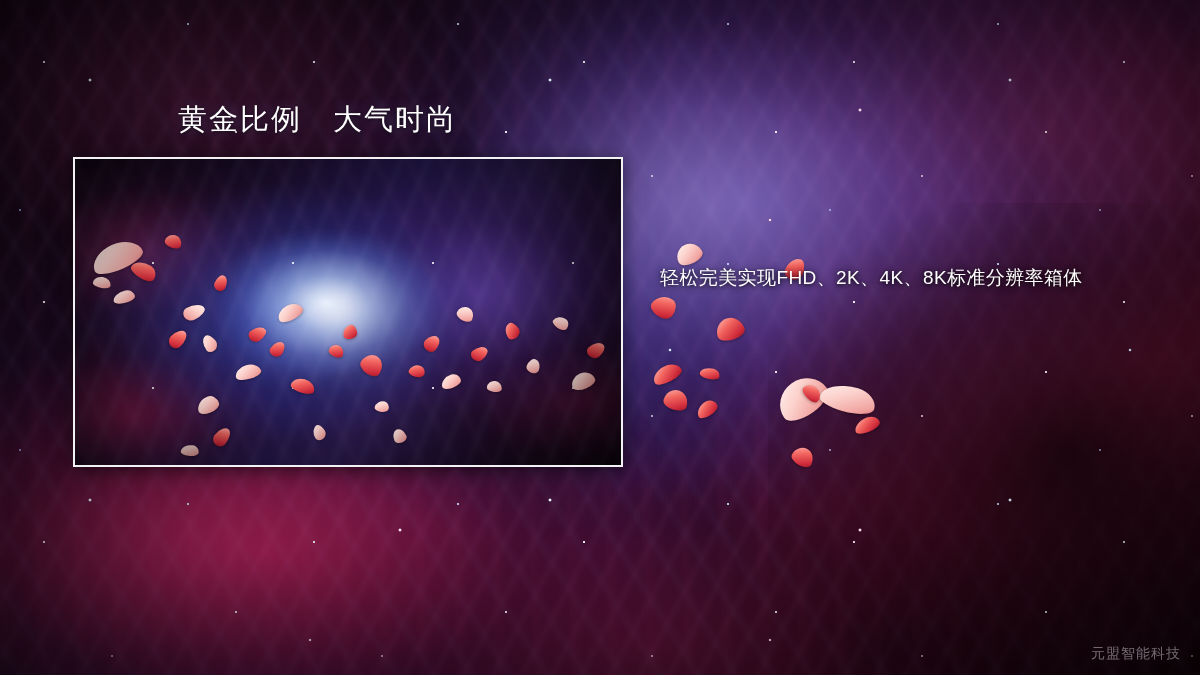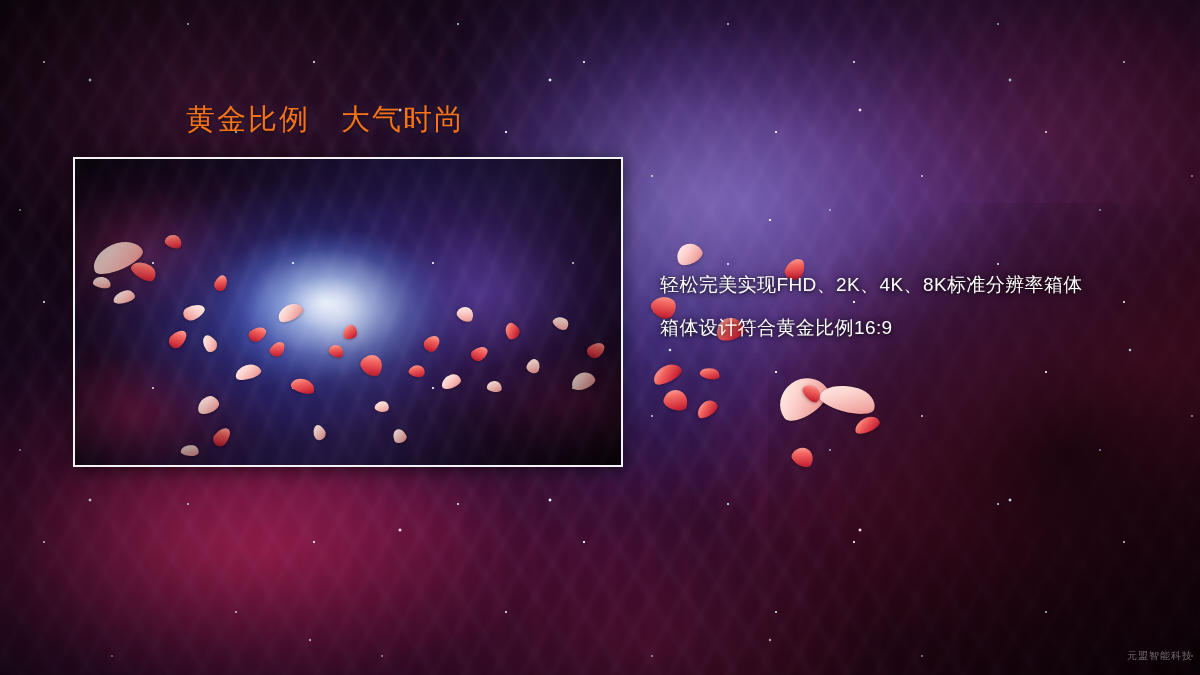--- a/index.html
+++ b/index.html
@@ -110,23 +110,23 @@
       radial-gradient(2.2px 2.2px at 310px 220px, rgba(255,240,250,1) 30%, rgba(255,150,200,.4) 55%, rgba(255,255,255,0) 78%),
       radial-gradient(2.4px 2.4px at 210px 350px, rgba(230,240,255,1) 30%, rgba(140,180,255,.4) 55%, rgba(255,255,255,0) 78%),
       radial-gradient(2.8px 2.8px at 400px 110px, rgba(255,255,255,1) 28%, rgba(255,180,220,.42) 54%, rgba(255,255,255,0) 78%);
     background-size: 460px 420px;
     opacity: .95;
   }
 
   
   .title {
     position: absolute;
-    left: 186px;
+    left: 178px;
     top: 100px;
-    color: #f97316;
+    color: #ffffff;
     font-size: 29px;
     letter-spacing: 2px;
     white-space: pre;
     text-shadow: 0 1px 5px rgba(0,0,0,.72), 0 0 14px rgba(140,120,220,.35);
   }
 
   
   .frame {
     position: absolute;
     left: 73px;
@@ -204,38 +204,38 @@
     background: linear-gradient(150deg, #ffb9b4 0%, #f2655f 38%, #d12d3c 75%, #95121f 100%);
   }
   .petal.pale {
     background: linear-gradient(150deg, #fff2ef 0%, #fcd2cd 40%, #f0a39f 80%, #d9706f 100%);
   }
 
   
   .body-text {
     position: absolute;
     left: 660px;
-    top: 263px;
+    top: 256px;
     width: 520px;
     color: #ffffff;
     font-size: 19px;
     line-height: 43px;
     letter-spacing: .4px;
     text-shadow: 0 1px 4px rgba(0,0,0,.80), 0 0 10px rgba(0,0,0,.45);
     white-space: nowrap;
   }
   .body-text .line { display: block; }
 
   
   .watermark {
     position: absolute;
-    right: 7px;
+    right: 19px;
     bottom: 12px;
     color: rgba(214,206,214,0.50);
-    font-size: 10px;
+    font-size: 14px;
     letter-spacing: 1px;
     white-space: nowrap;
   }
 </style>
 </head>
 <body>
 
 <div id="stage">
 
   <div class="bg-base"></div>
@@ -308,18 +308,17 @@
           <div class="petal pale" style="left: 478px; top: 158px; width: 16px; height: 12px; transform: rotate(36deg); border-radius: 62% 38% 54% 46% / 72% 60% 40% 28%;"></div>
           <div class="petal pale" style="left: 496px; top: 214px; width: 24px; height: 16px; transform: rotate(-22deg); border-radius: 50% 50% 48% 52% / 66% 68% 32% 34%;"></div>
           <div class="petal deep" style="left: 514px; top: 182px; width: 14px; height: 18px; transform: rotate(48deg); border-radius: 62% 38% 54% 46% / 72% 60% 40% 28%;"></div>
         </div>
       <div class="fi-vig"></div>
     </div>
   </div>
 
   <div class="body-text">
     <span class="line">轻松完美实现FHD、2K、4K、8K标准分辨率箱体</span>
-    <span class="line">箱体设计符合黄金比例16:9</span>
   </div>
 
   <div class="watermark">元盟智能科技</div>
 
 </div>
 
 </body></html>

